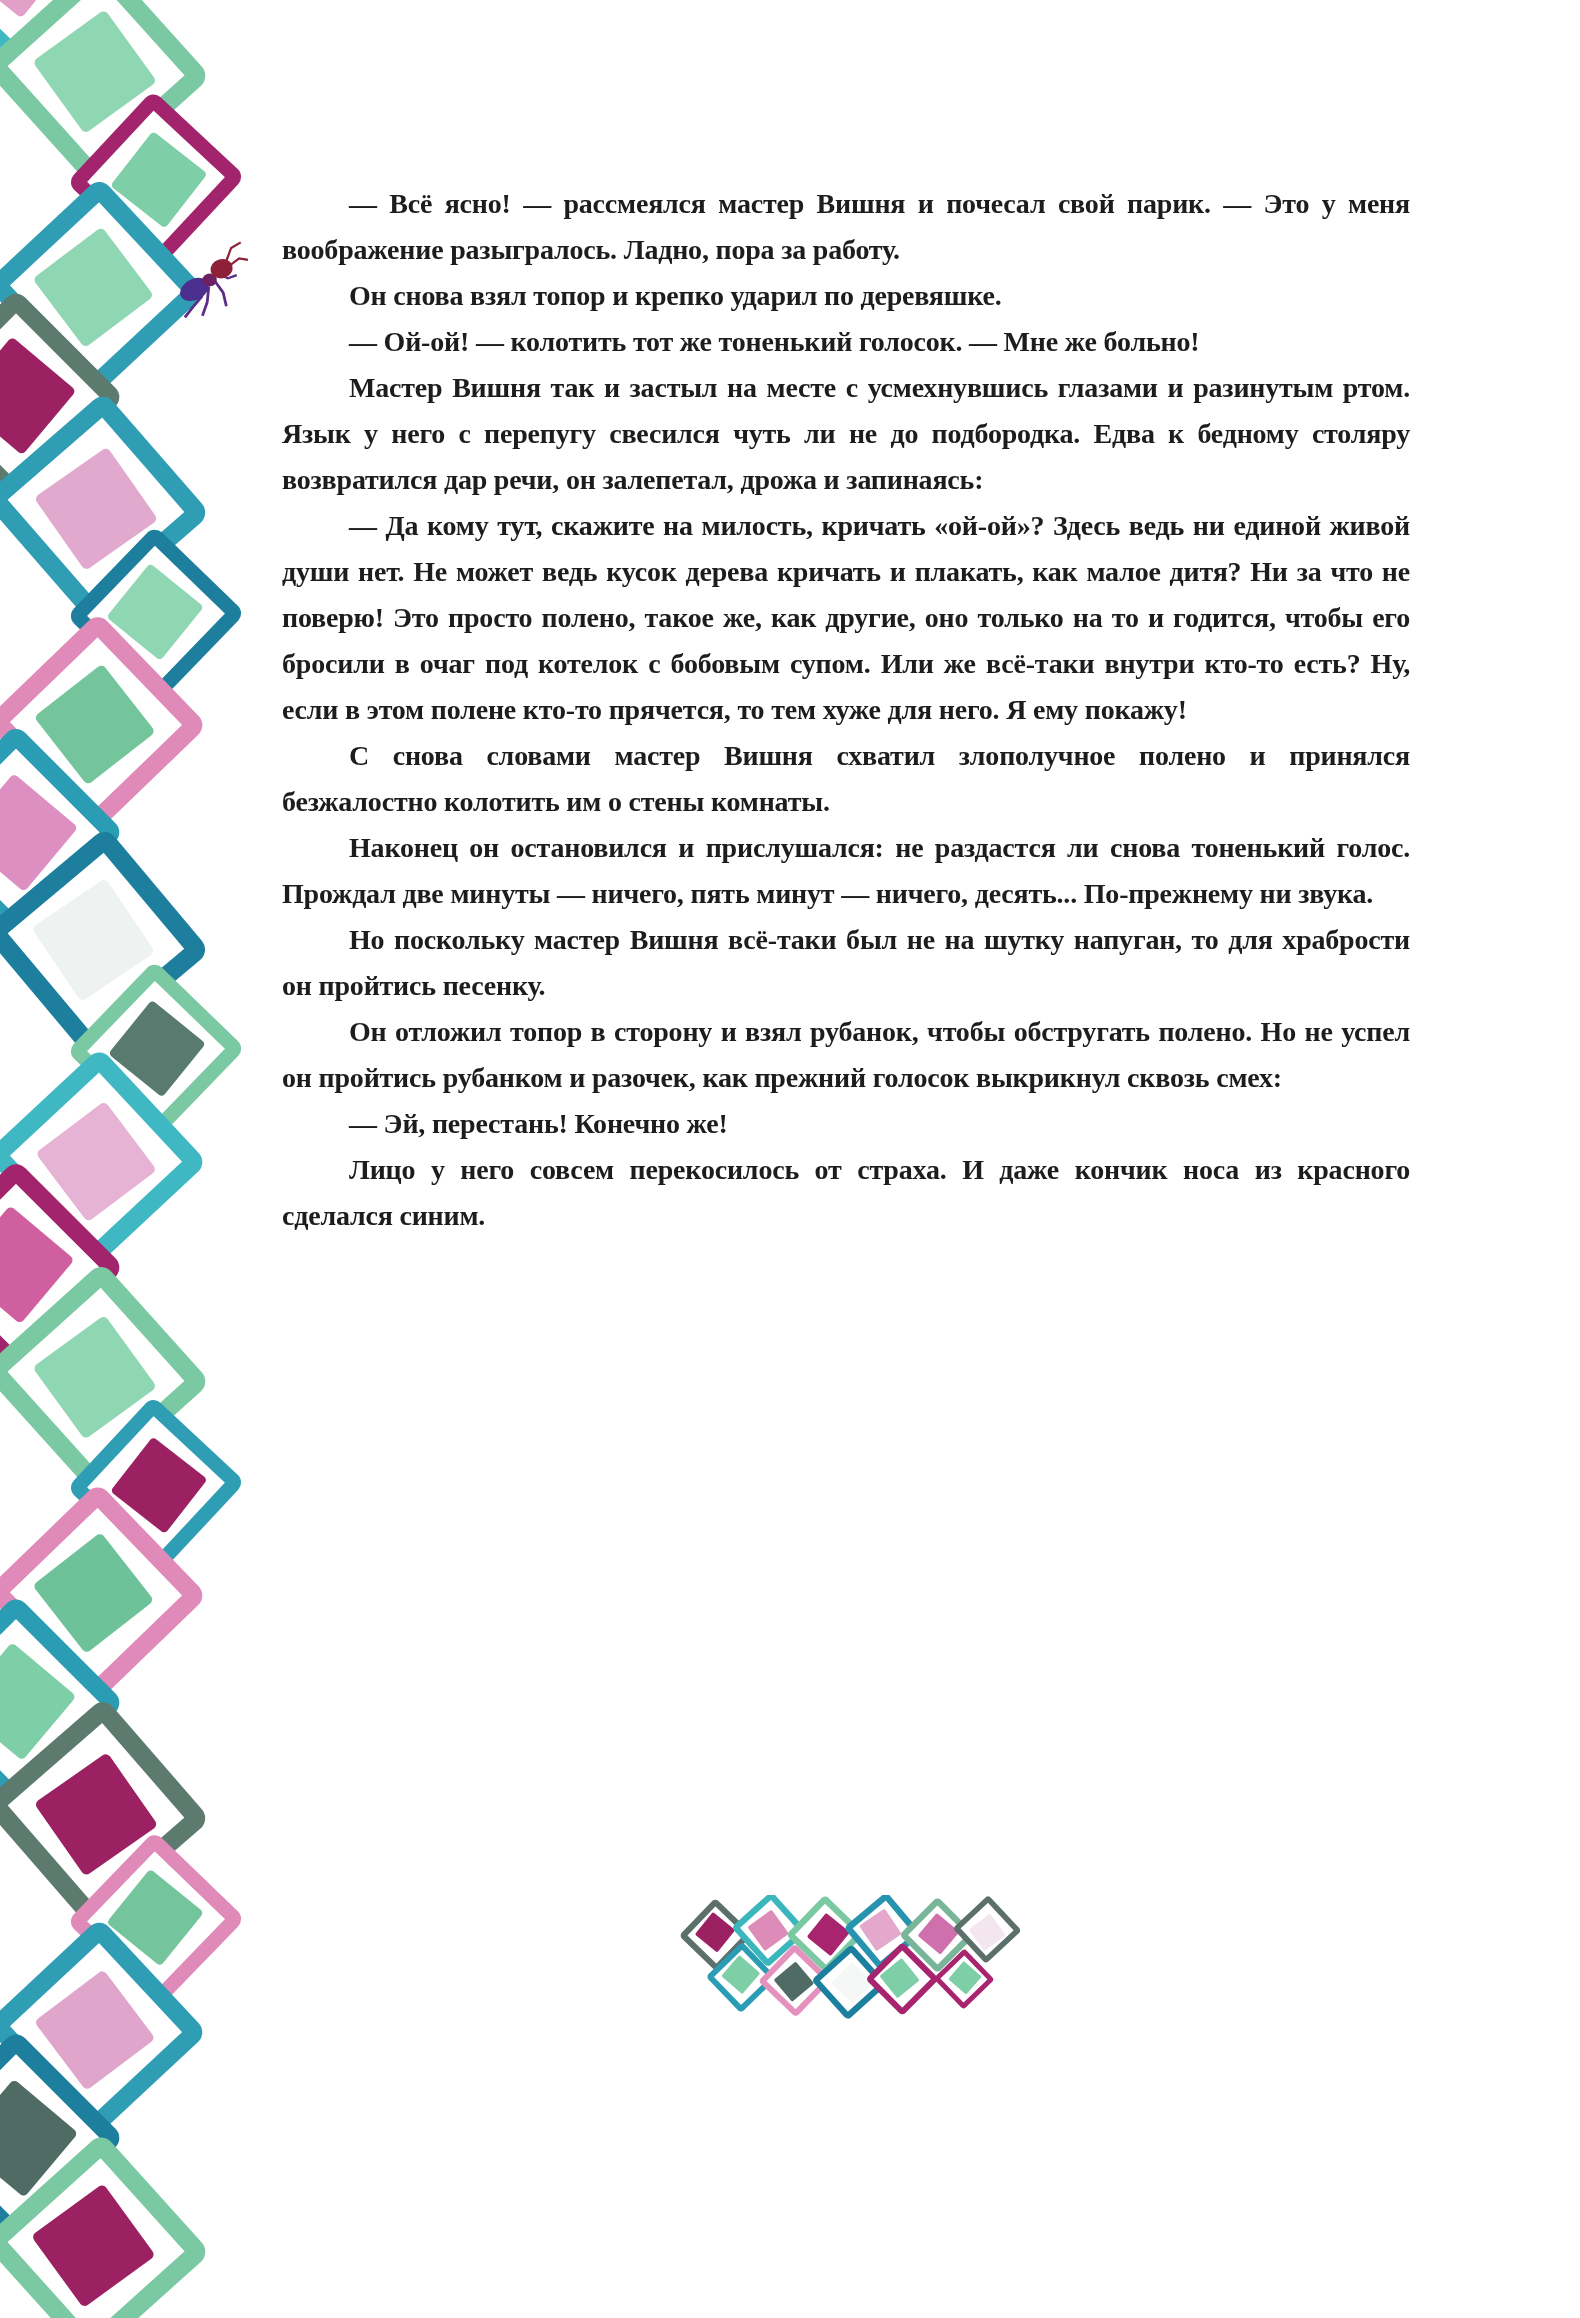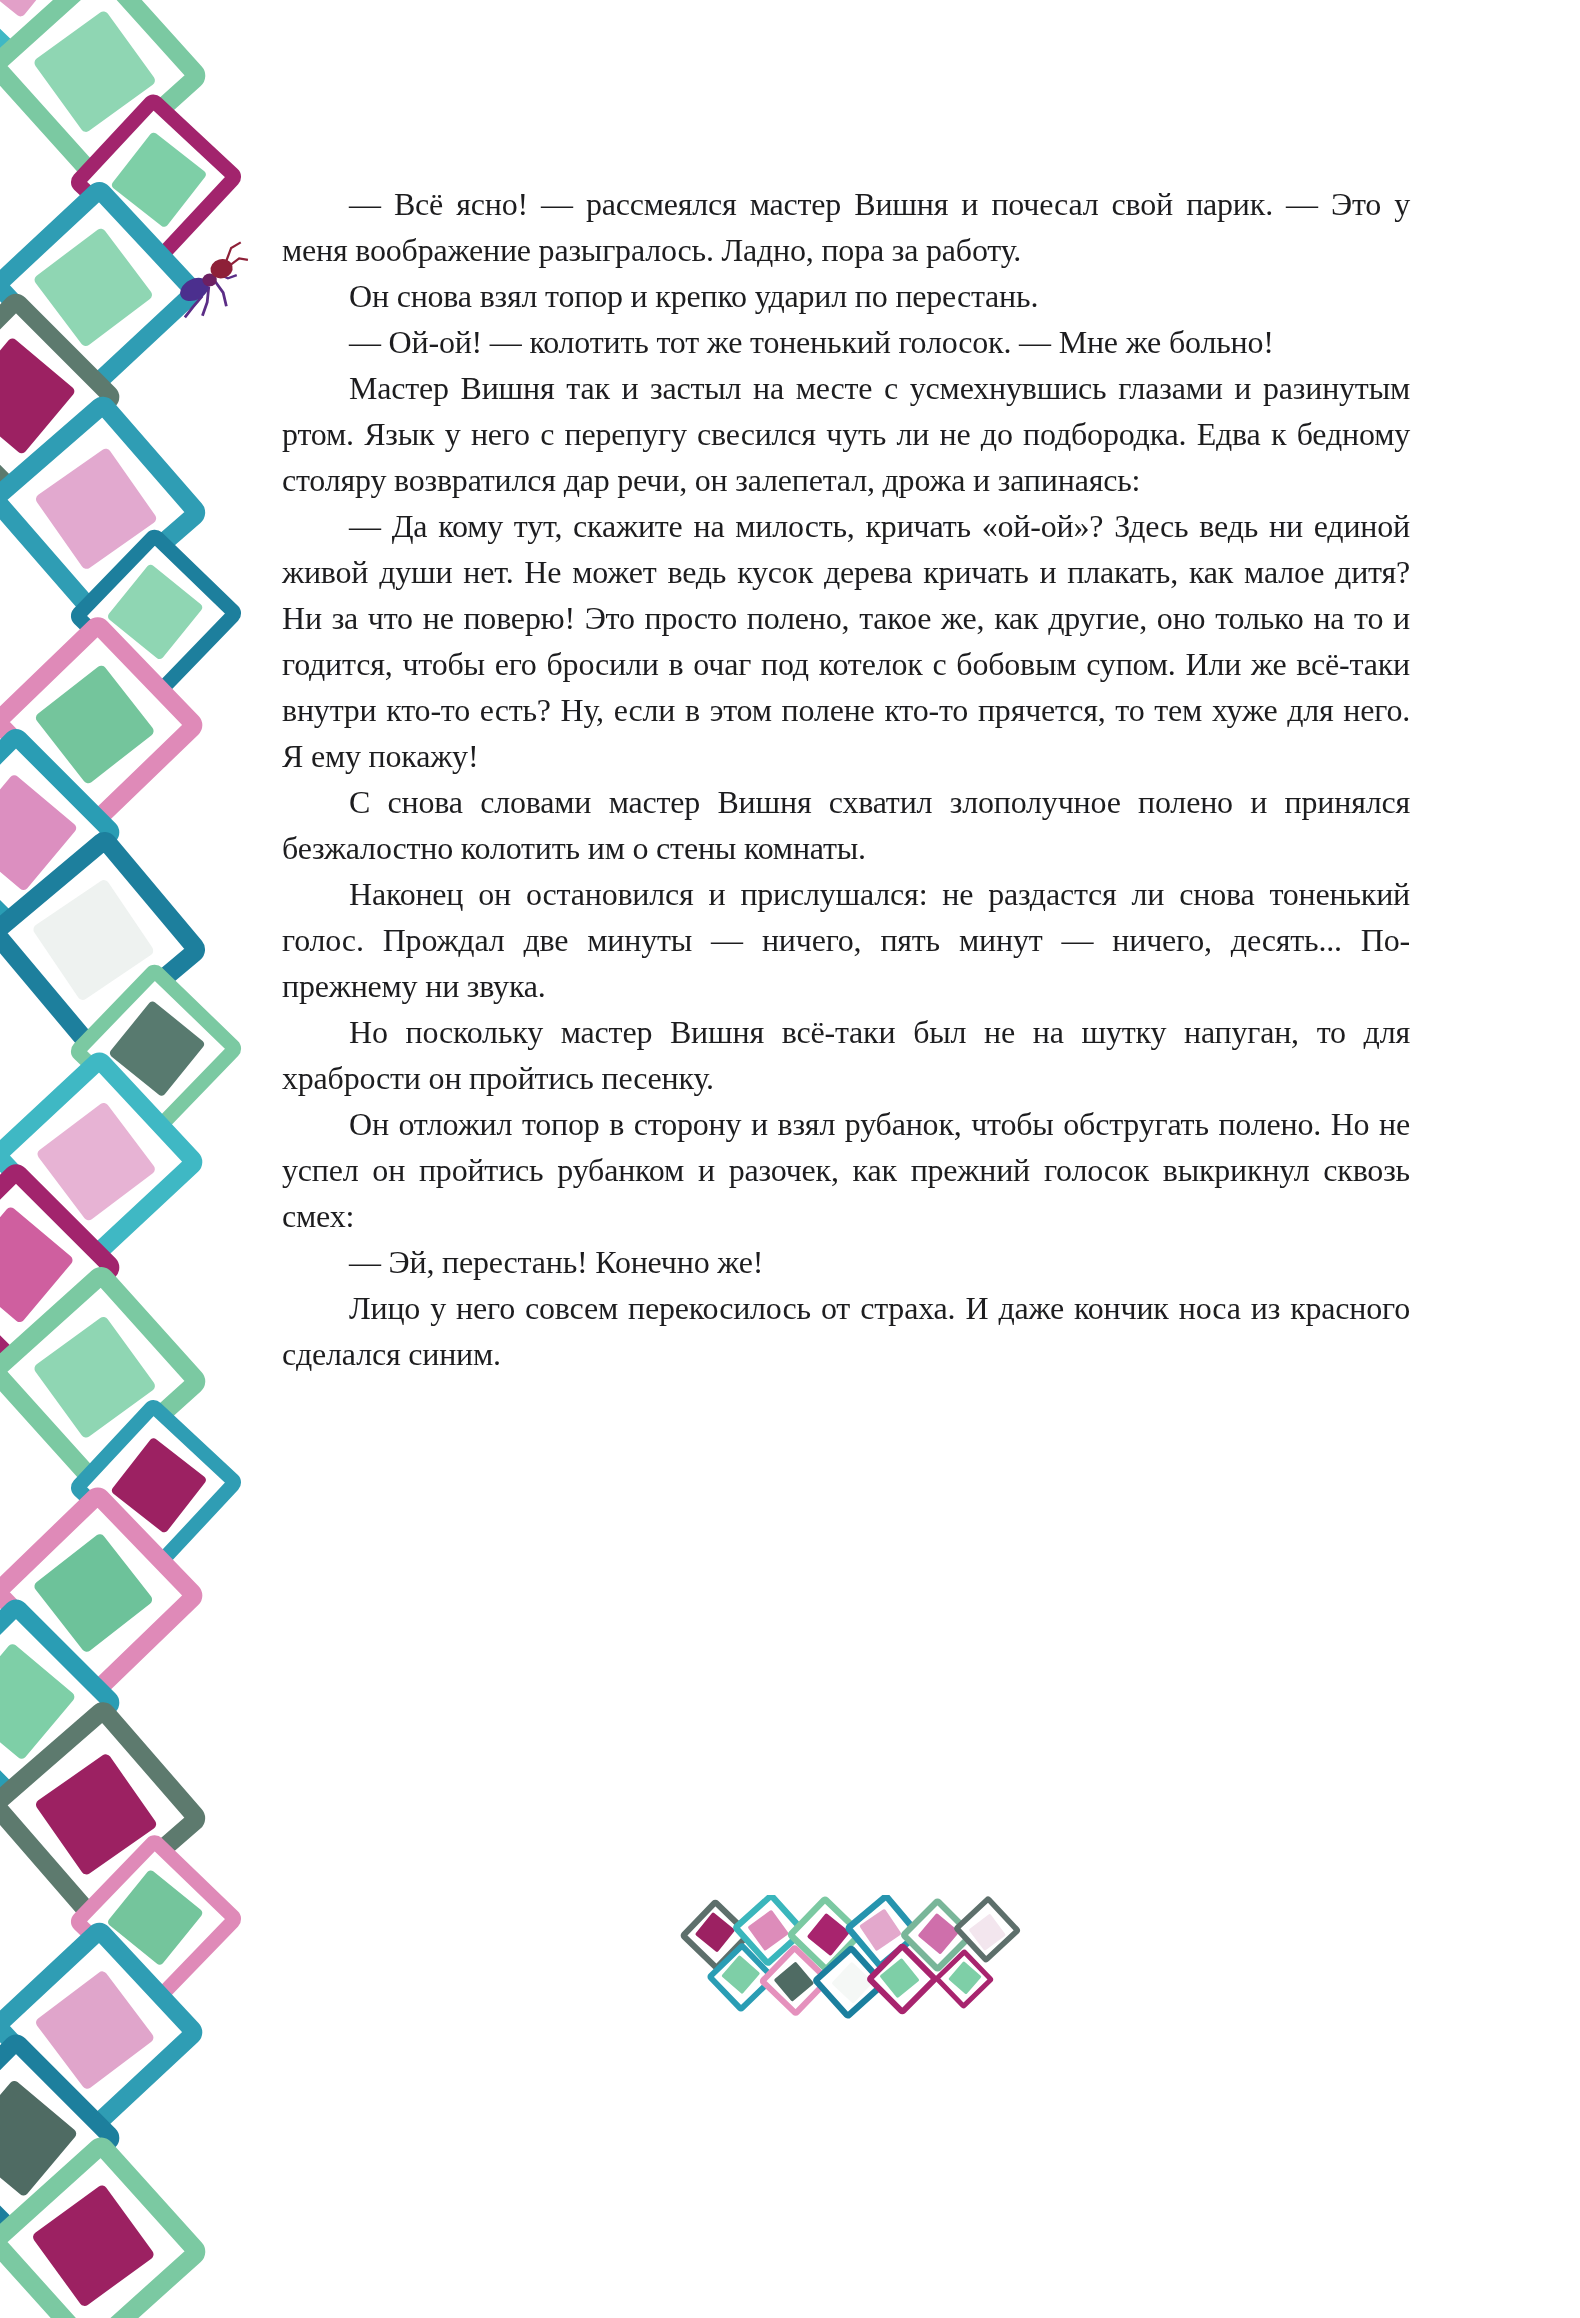--- a/index.html
+++ b/index.html
@@ -7,24 +7,25 @@
     width:1581px;height:2319px;
     background:#ffffff;
     overflow:hidden;
     position:relative;
     font-family:"Liberation Serif","DejaVu Serif",serif;
   }
   .left-border{position:absolute;left:0;top:0;}
   .ant{position:absolute;left:175px;top:240px;}
   .text-block{
     position:absolute;left:282px;top:181px;width:1128px;
-    font-size:32px;line-height:46px;
+    font-size:28px;line-height:46px;
     color:#1d1d1f;
     text-align:justify;
     letter-spacing:-0.2px;
+    font-weight:bold;
   }
   .text-block p{margin:0;text-indent:67px;}
   .bottom-ornament{position:absolute;left:669px;top:1895px;}
 </style>
 </head>
 <body>
 
 <div>
 
   <svg id="left-border-svg" class="left-border" width="256" height="2319" viewBox="0 0 320 2894">
@@ -127,21 +128,21 @@
       <ellipse cx="24" cy="62" rx="19" ry="13" transform="rotate(-28 24 62)" fill="#4b2f8e"></ellipse>
       <ellipse cx="43" cy="50" rx="9" ry="8" fill="#6d2062"></ellipse>
       <ellipse cx="58" cy="36" rx="14" ry="12" transform="rotate(-15 58 36)" fill="#8e2038"></ellipse>
       <path d="M64,26 L70,10 L82,3" fill="none" stroke-width="2.8" stroke="#8e2038"></path>
       <path d="M68,32 L80,23 L91,25" fill="none" stroke-width="2.8" stroke="#8e2038"></path>
     </g>
   </svg>
 
   <main class="text-block">
       <p>— Всё ясно! — рассмеялся мастер Вишня и почесал свой парик. — Это у меня воображение разыгралось. Ладно, пора за работу.</p>
-      <p>Он снова взял топор и крепко ударил по перестань.</p>
+      <p>Он снова взял топор и крепко ударил по деревяшке.</p>
       <p>— Ой-ой! — колотить тот же тоненький голосок. — Мне же больно!</p>
       <p>Мастер Вишня так и застыл на месте с усмехнувшись глазами и разинутым ртом. Язык у него с перепугу свесился чуть ли не до подбородка. Едва к бедному столяру возвратился дар речи, он залепетал, дрожа и запинаясь:</p>
       <p>— Да кому тут, скажите на милость, кричать «ой-ой»? Здесь ведь ни единой живой души нет. Не может ведь кусок дерева кричать и плакать, как малое дитя? Ни за что не поверю! Это просто полено, такое же, как другие, оно только на то и годится, чтобы его бросили в очаг под котелок с бобовым супом. Или же всё-таки внутри кто-то есть? Ну, если в этом полене кто-то прячется, то тем хуже для него. Я ему покажу!</p>
       <p>С снова словами мастер Вишня схватил злополучное полено и принялся безжалостно колотить им о стены комнаты.</p>
       <p>Наконец он остановился и прислушался: не раздастся ли снова тоненький голос. Прождал две минуты — ничего, пять минут — ничего, десять... По-прежнему ни звука.</p>
       <p>Но поскольку мастер Вишня всё-таки был не на шутку напуган, то для храбрости он пройтись песенку.</p>
       <p>Он отложил топор в сторону и взял рубанок, чтобы обстругать полено. Но не успел он пройтись рубанком и разочек, как прежний голосок выкрикнул сквозь смех:</p>
       <p>— Эй, перестань! Конечно же!</p>
       <p>Лицо у него совсем перекосилось от страха. И даже кончик носа из красного сделался синим.</p>
     </main>

